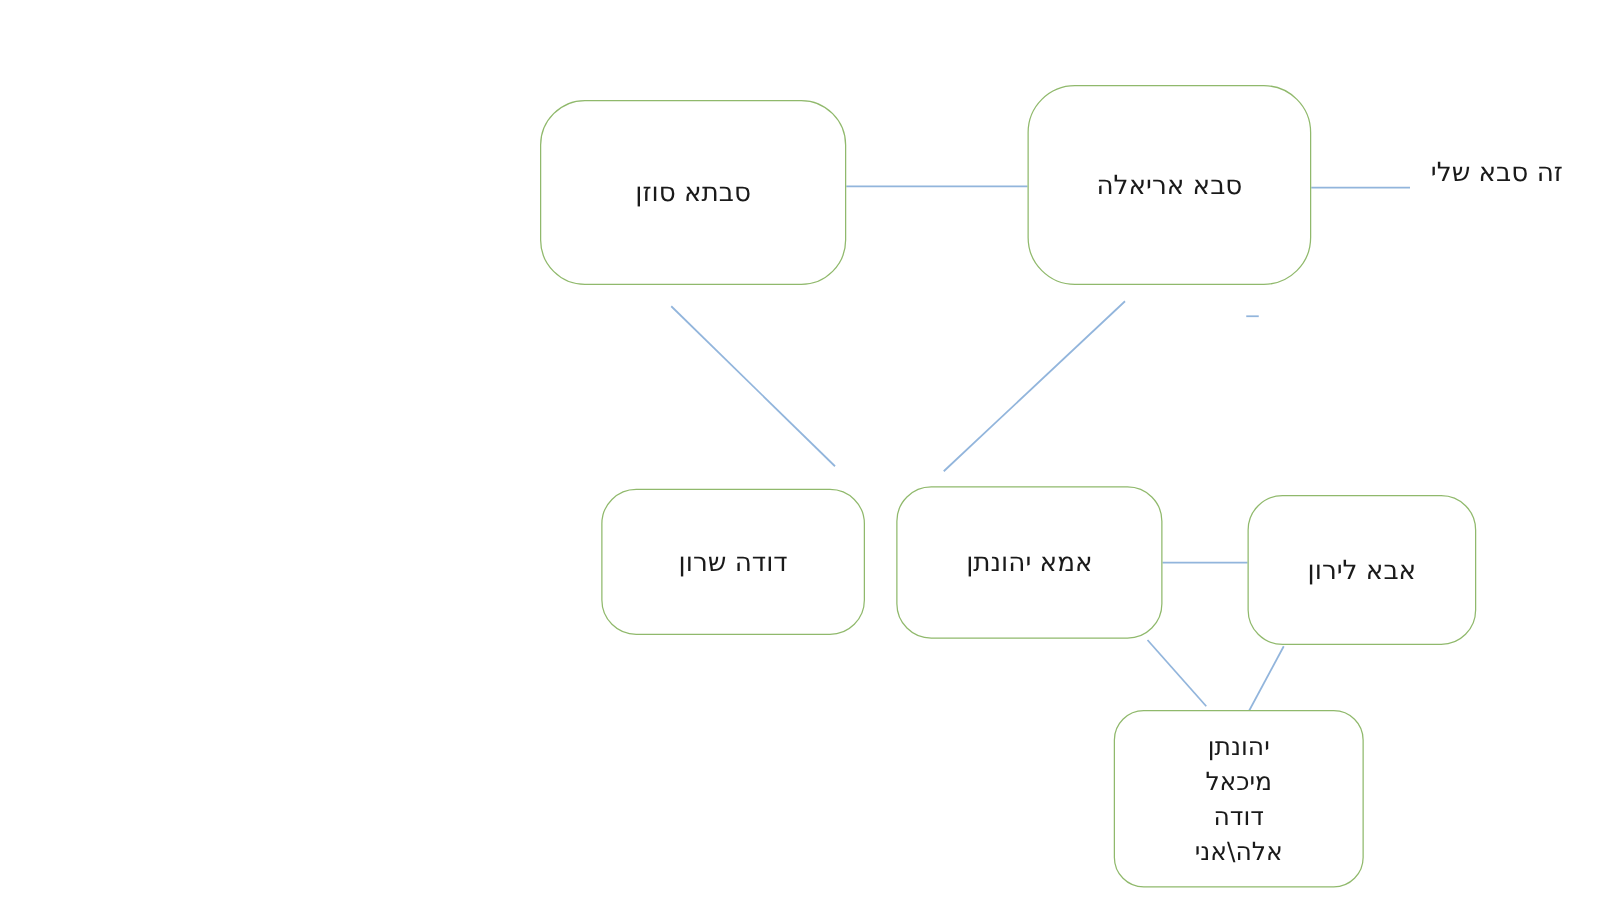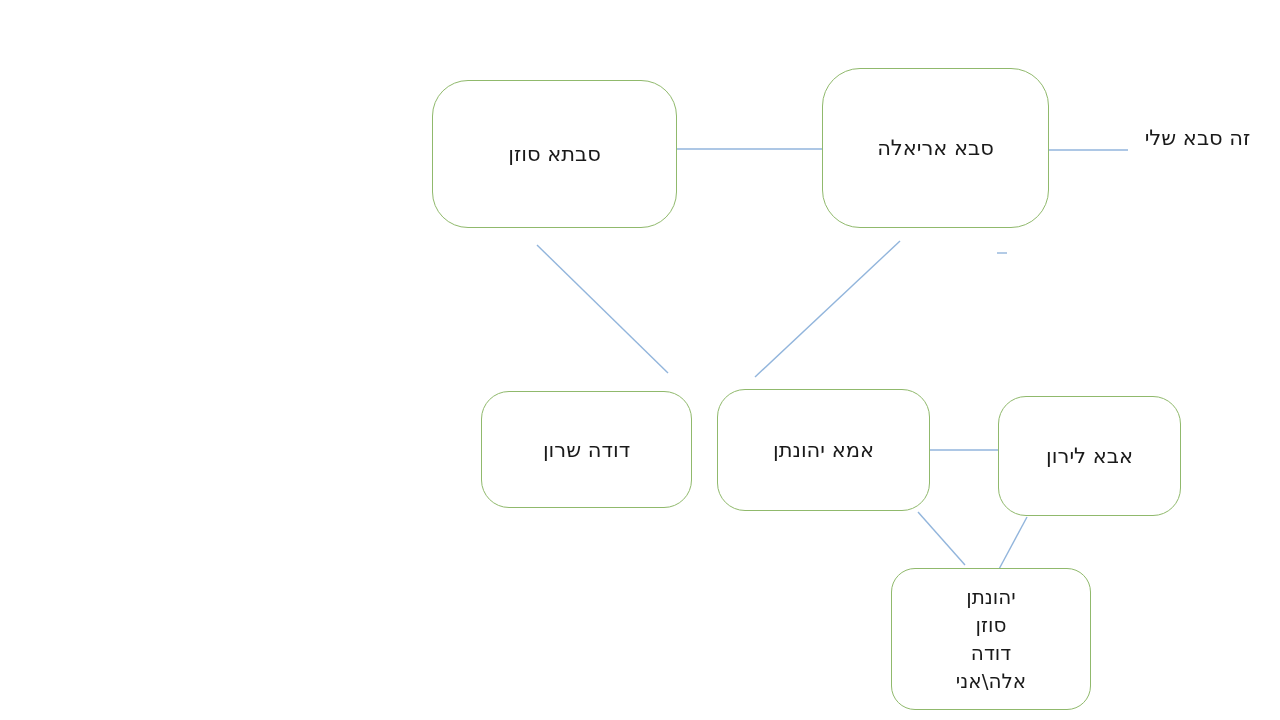--- a/index.html
+++ b/index.html
@@ -93,18 +93,18 @@
   <div class="node" dir="rtl" style="left:717px; top:389px; width:213px; height:122px; border-radius:28px;">
     <span class="node-label">אמא יהונתן</span>
   </div>
 
   <div class="node" dir="rtl" style="left:998px; top:396px; width:183px; height:120px; border-radius:28px;">
     <span class="node-label">אבא לירון</span>
   </div>
 
   <div class="node node-multiline" dir="rtl" style="left:891px; top:556px; width:200px; height:142px; border-radius:24px;margin-top:12px;">
     <span class="node-line">יהונתן</span>
-    <span class="node-line">סוזן</span>
+    <span class="node-line">מיכאל</span>
     <span class="node-line">דודה</span>
     <span class="node-line">אלה\אני</span>
   </div>
 
 </div>
 
 </body></html>

